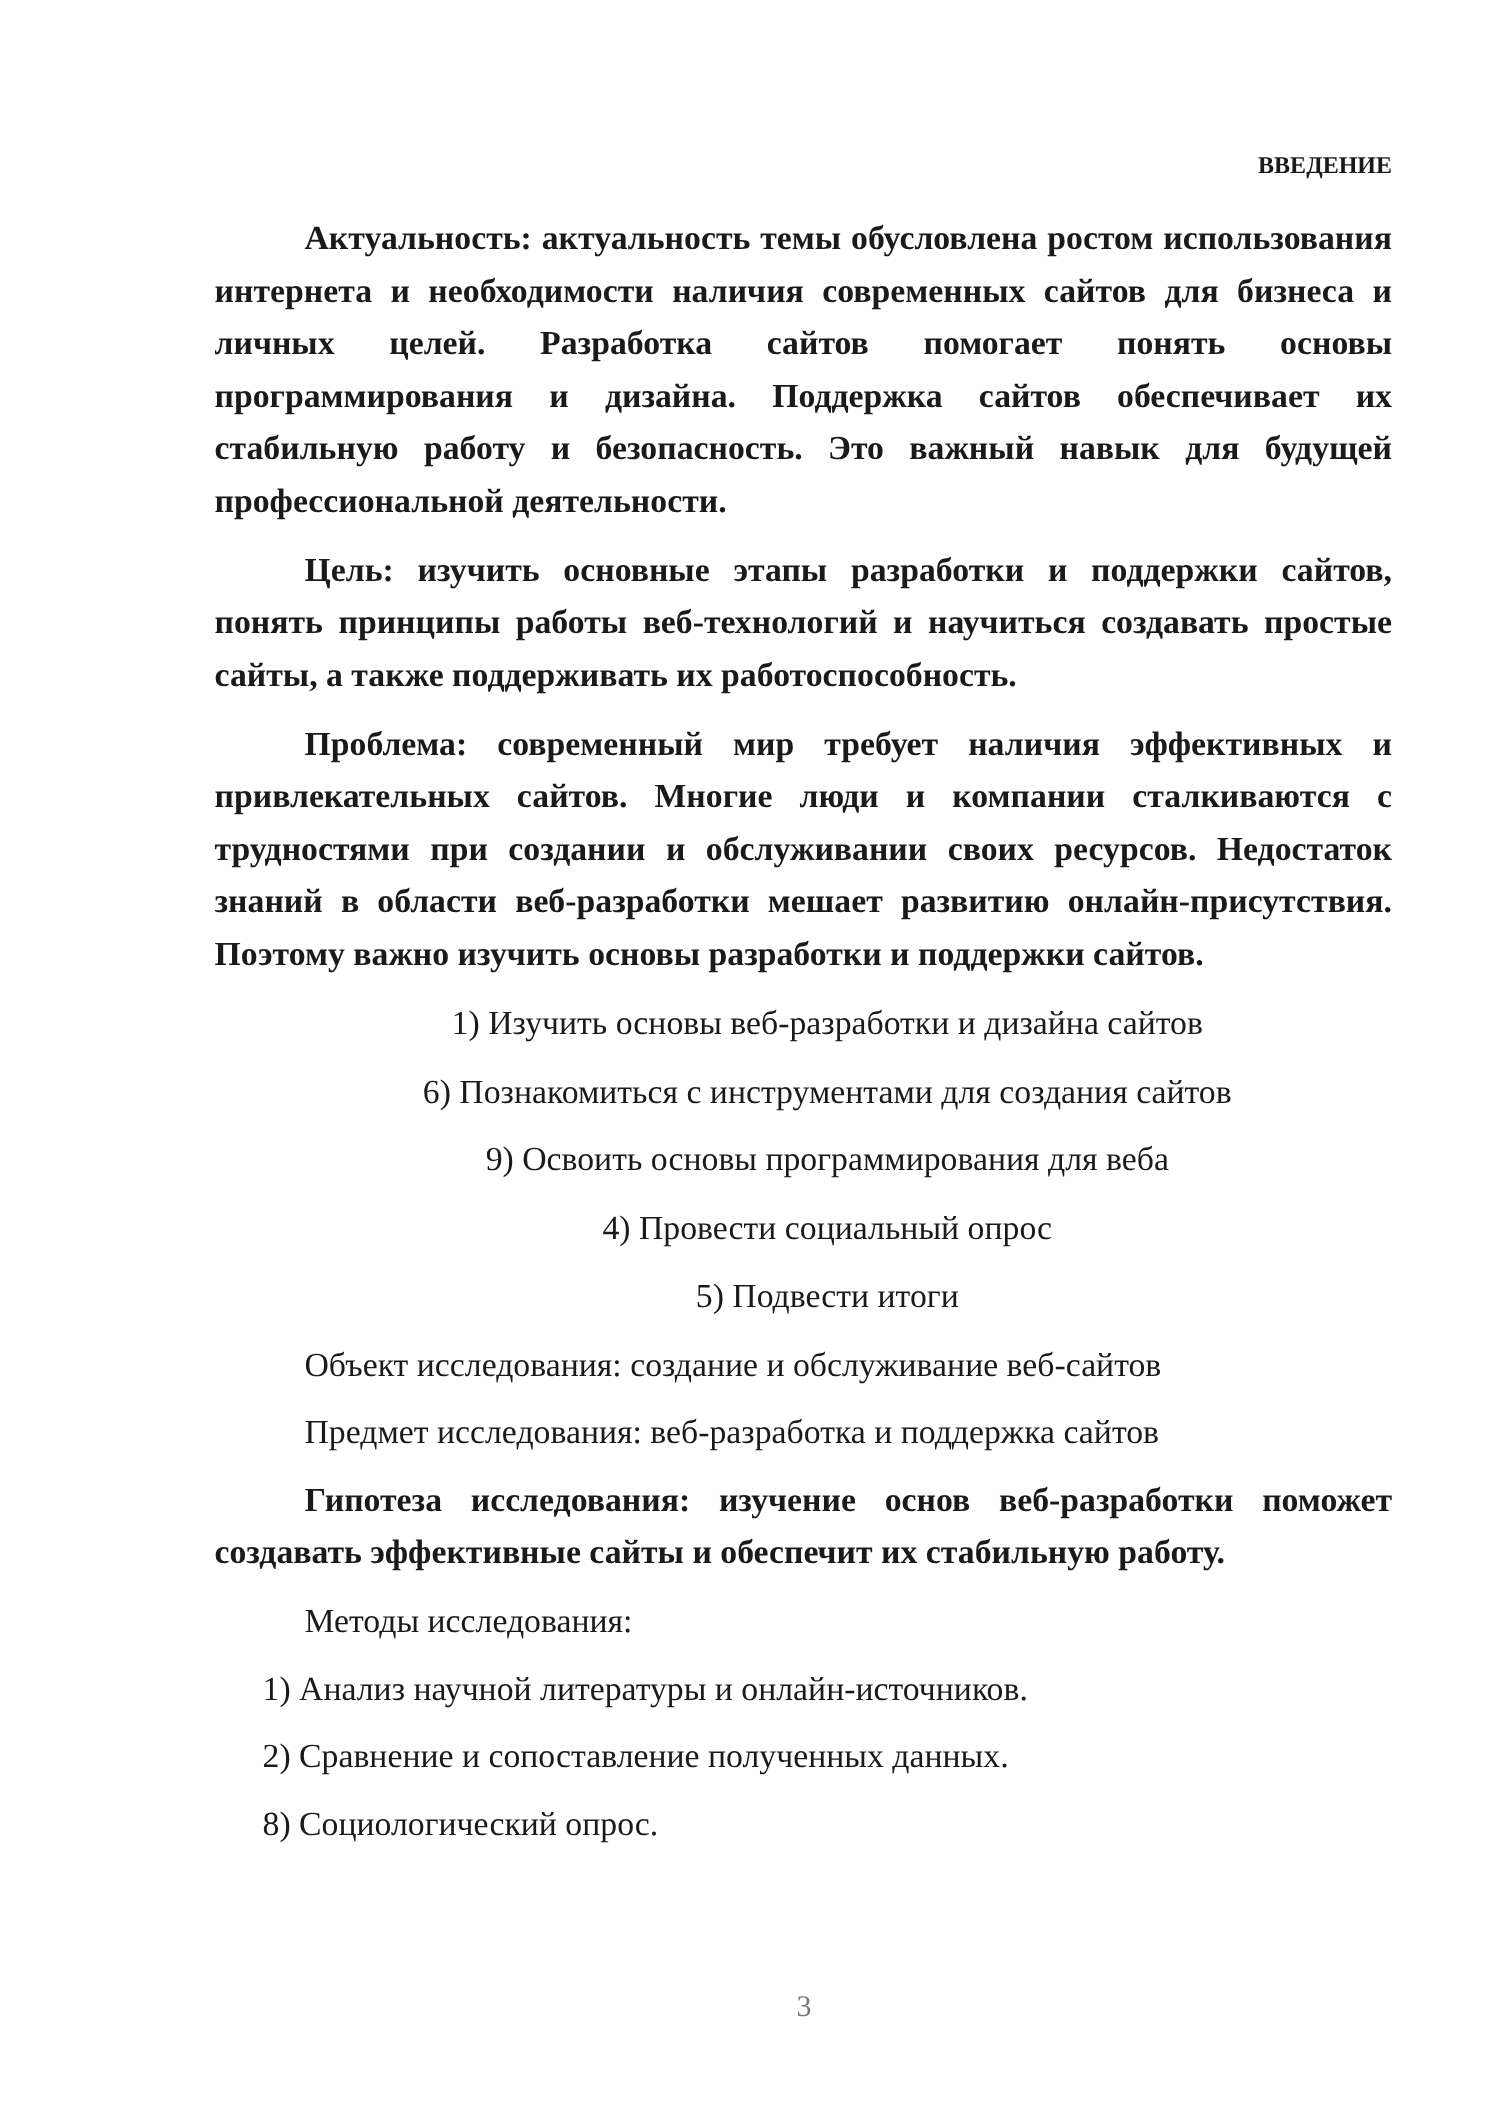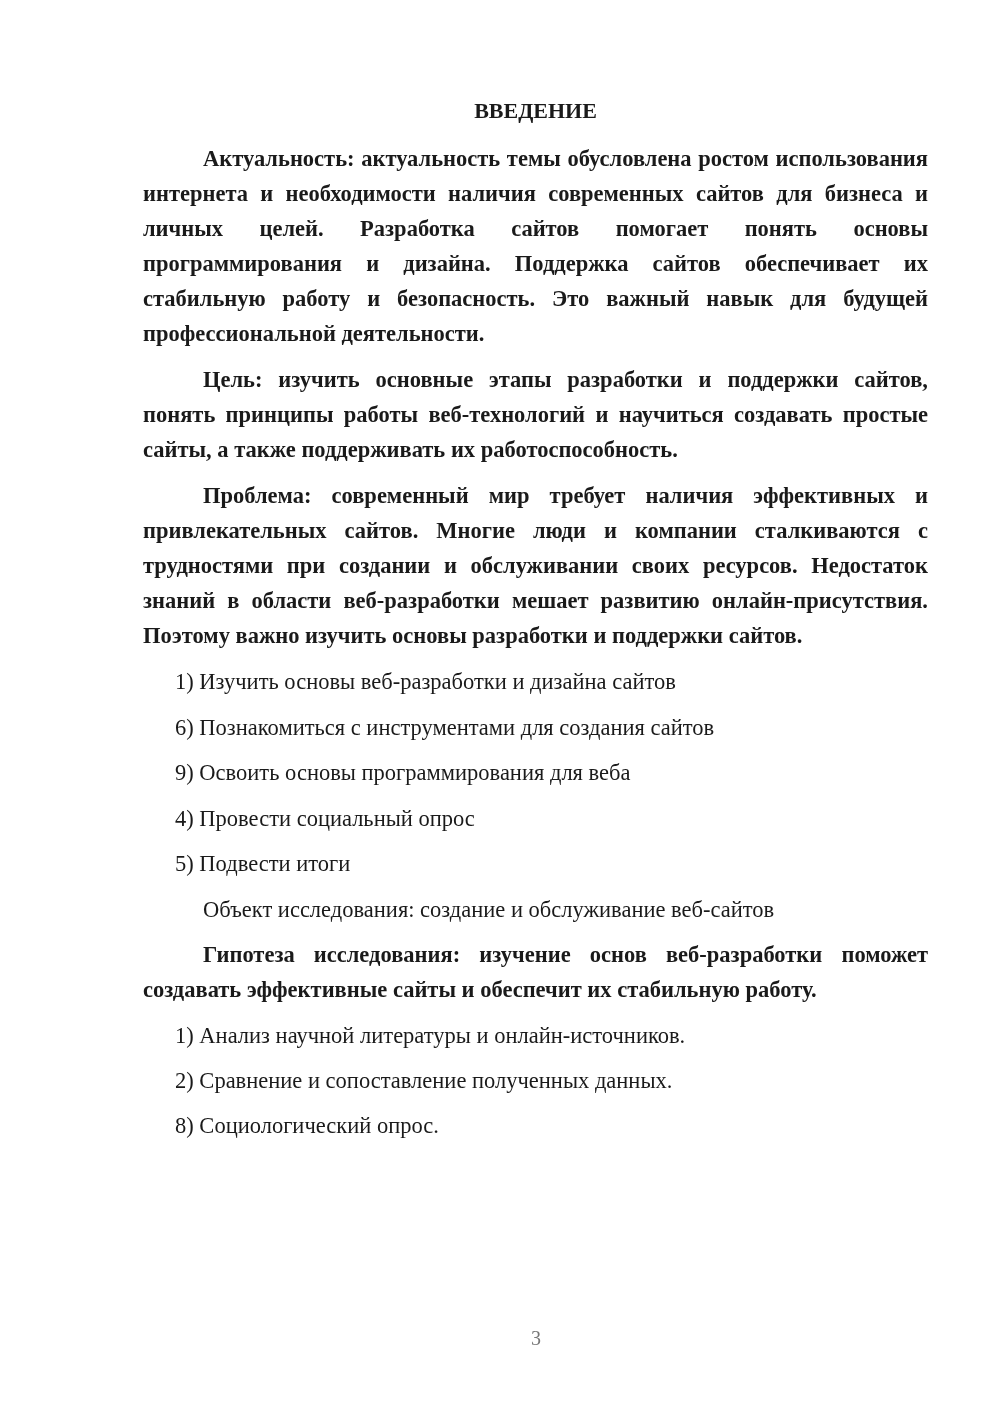--- a/index.html
+++ b/index.html
@@ -25,23 +25,23 @@
     }
     .content {
       position: absolute;
       left: 143px;
       top: 93px;
       width: 785px;
       font-size: 22.5px;
       line-height: 35px;
     }
     .title {
-      text-align: center;
+      text-align: right;
       font-weight: bold;
-      font-size: 22px;
+      font-size: 16px;
       line-height: 36px;
       margin: 0 0 12px 0;
       padding-left: 0;
     }
     .para {
       text-align: justify;
       text-indent: 60px;
       margin: 0 0 11px 0;
       font-weight: bold;
     }
@@ -51,20 +51,21 @@
     }
     .list-item {
       margin: 0 0 10px 0;
       padding-left: 32px;
     }
     .tasks-list {
       margin: 0 0 7px 0;
     }
     .tasks-list .list-item {
       margin-bottom: 10.5px;
+      text-align: center;
     }
     .page-number {
       position: absolute;
       left: 0;
       width: 1000px;
       top: 1327px;
       text-align: center;
       font-size: 20px;
       color: #777777;
       padding-left: 72px;
@@ -89,23 +90,25 @@
     <div class="tasks-list">
       <div class="list-item">1) Изучить основы веб-разработки и дизайна сайтов</div>
       <div class="list-item">6) Познакомиться с инструментами для создания сайтов</div>
       <div class="list-item">9) Освоить основы программирования для веба</div>
       <div class="list-item">4) Провести социальный опрос</div>
       <div class="list-item">5) Подвести итоги</div>
     </div>
 
     <div class="line">Объект исследования: создание и обслуживание веб-сайтов</div>
 
+    <div class="line">Предмет исследования: веб-разработка и поддержка сайтов</div>
 
     <p class="para">Гипотеза исследования: изучение основ веб-разработки поможет создавать эффективные сайты и обеспечит их стабильную работу.</p>
 
+    <div class="line">Методы исследования:</div>
 
     <div class="methods-list">
       <div class="list-item">1) Анализ научной литературы и онлайн-источников.</div>
       <div class="list-item">2) Сравнение и сопоставление полученных данных.</div>
       <div class="list-item">8) Социологический опрос.</div>
     </div>
 
   </div>
 
   <div class="page-number">3</div>

